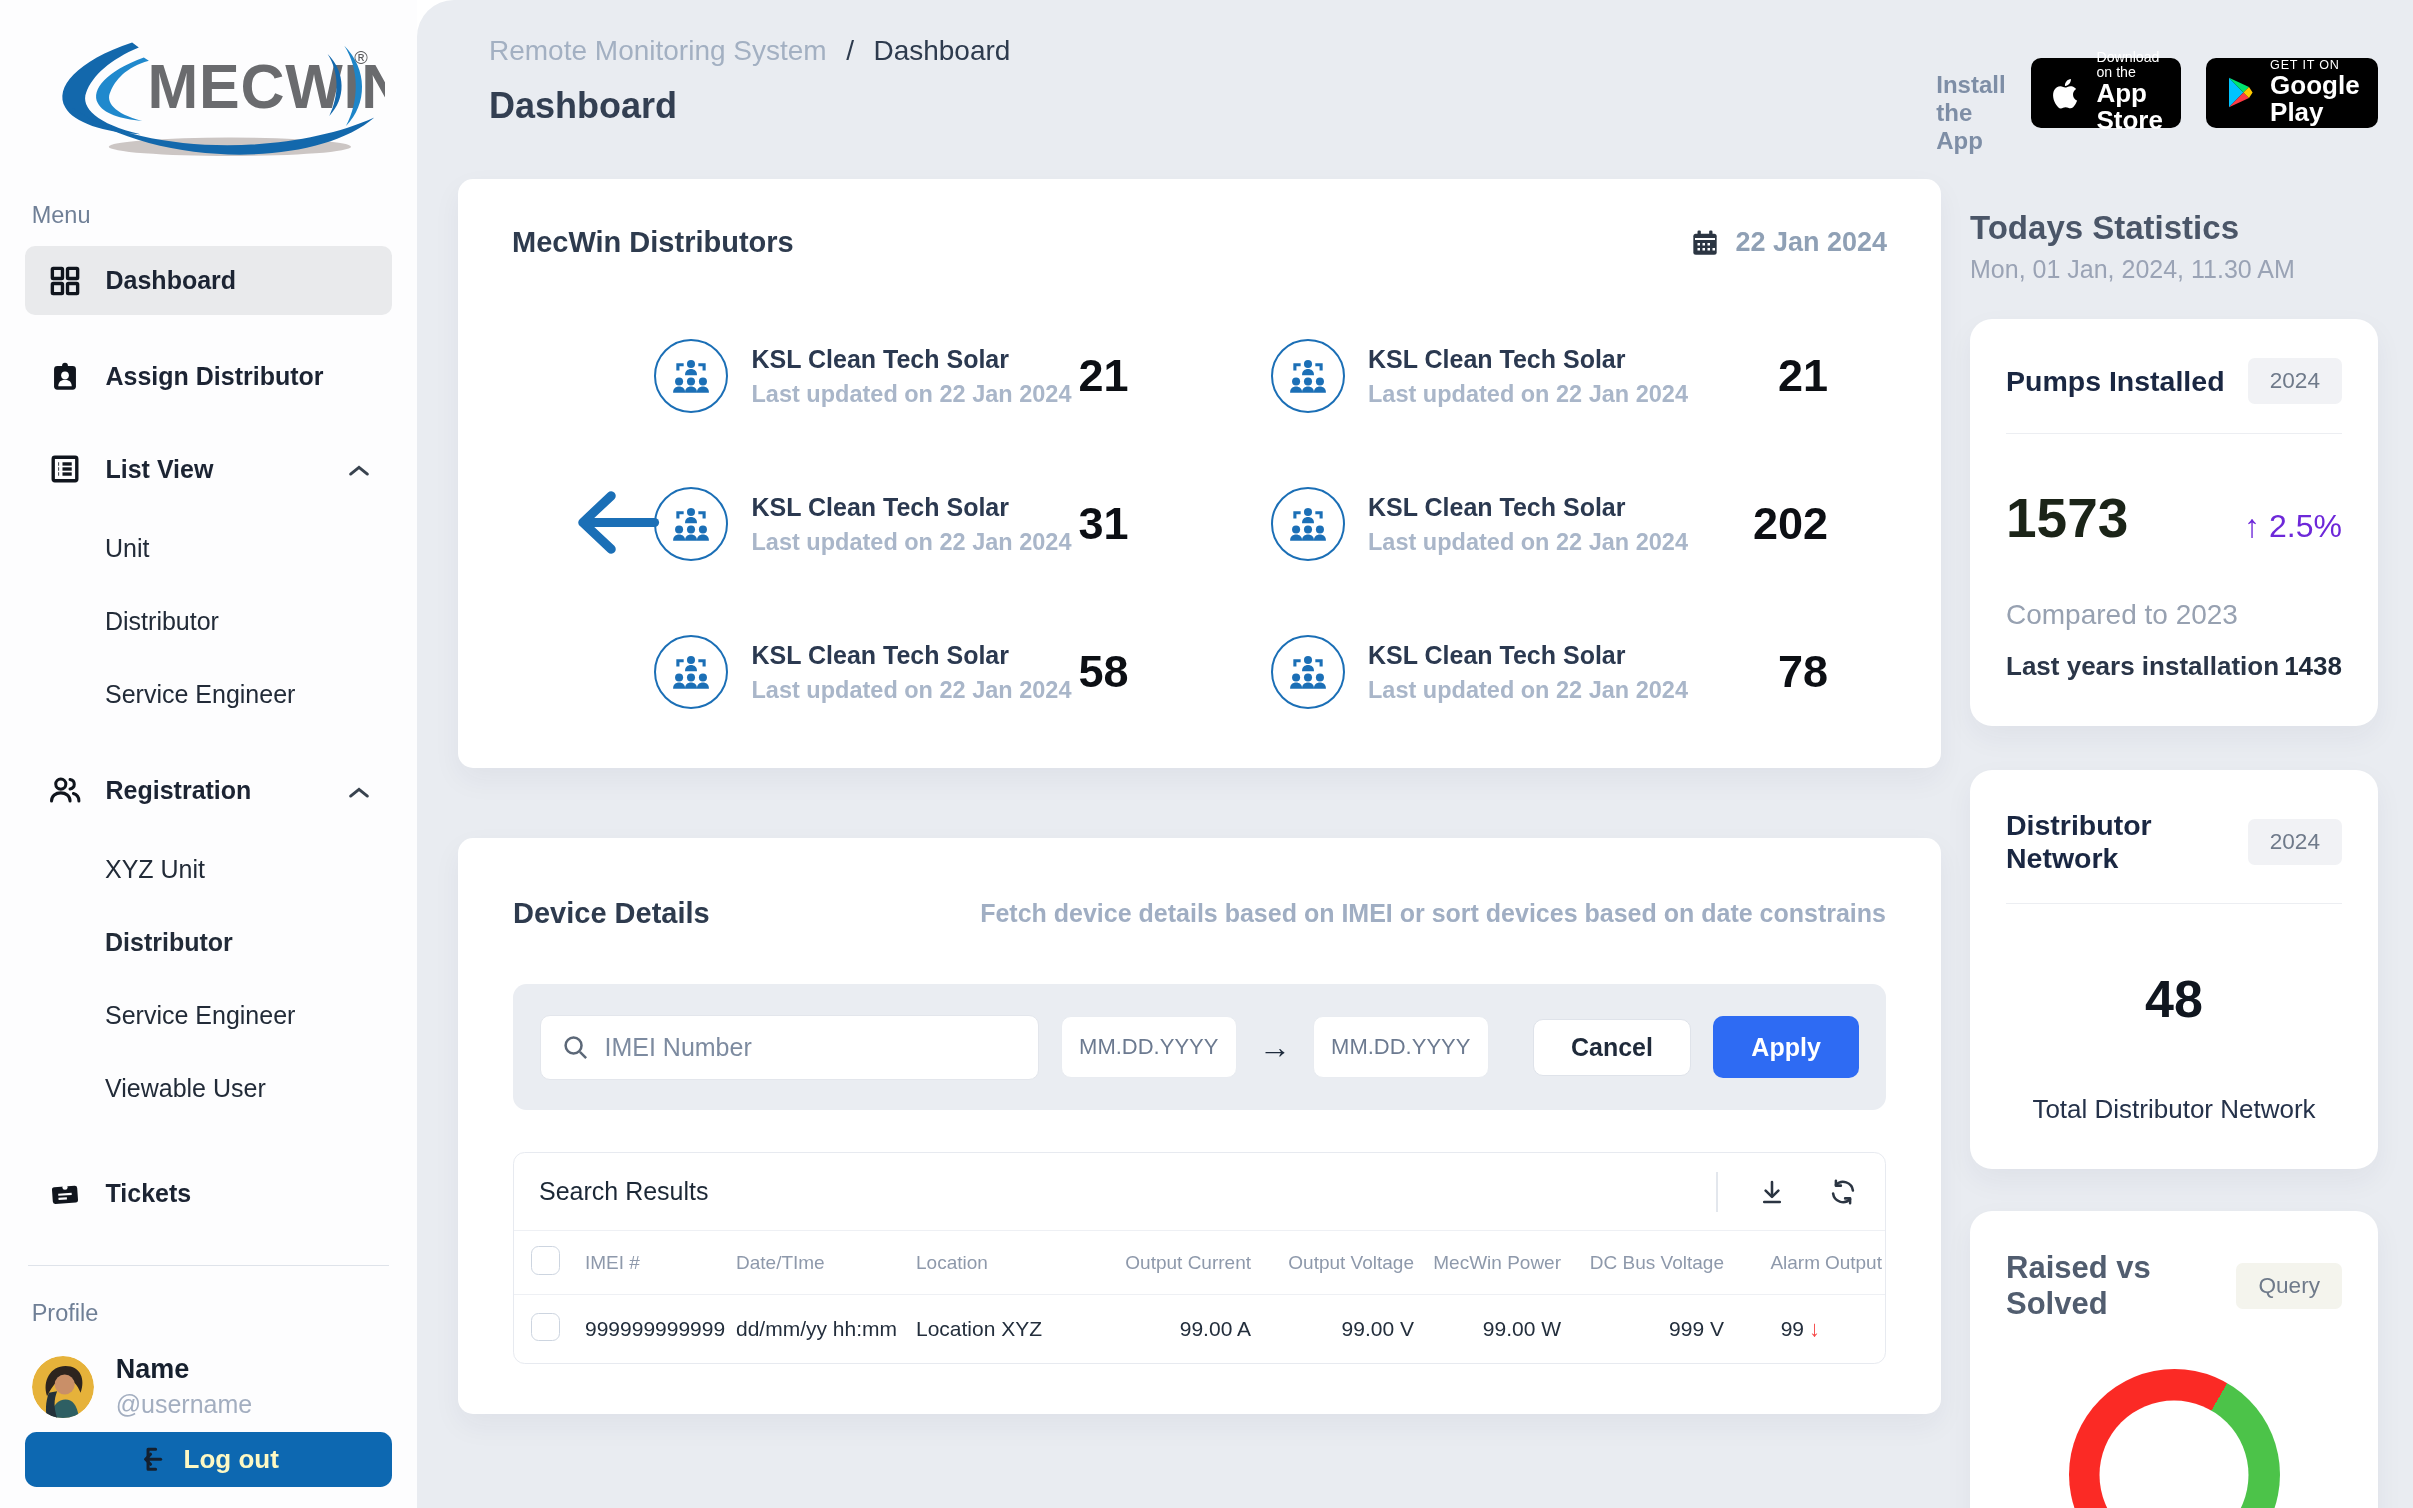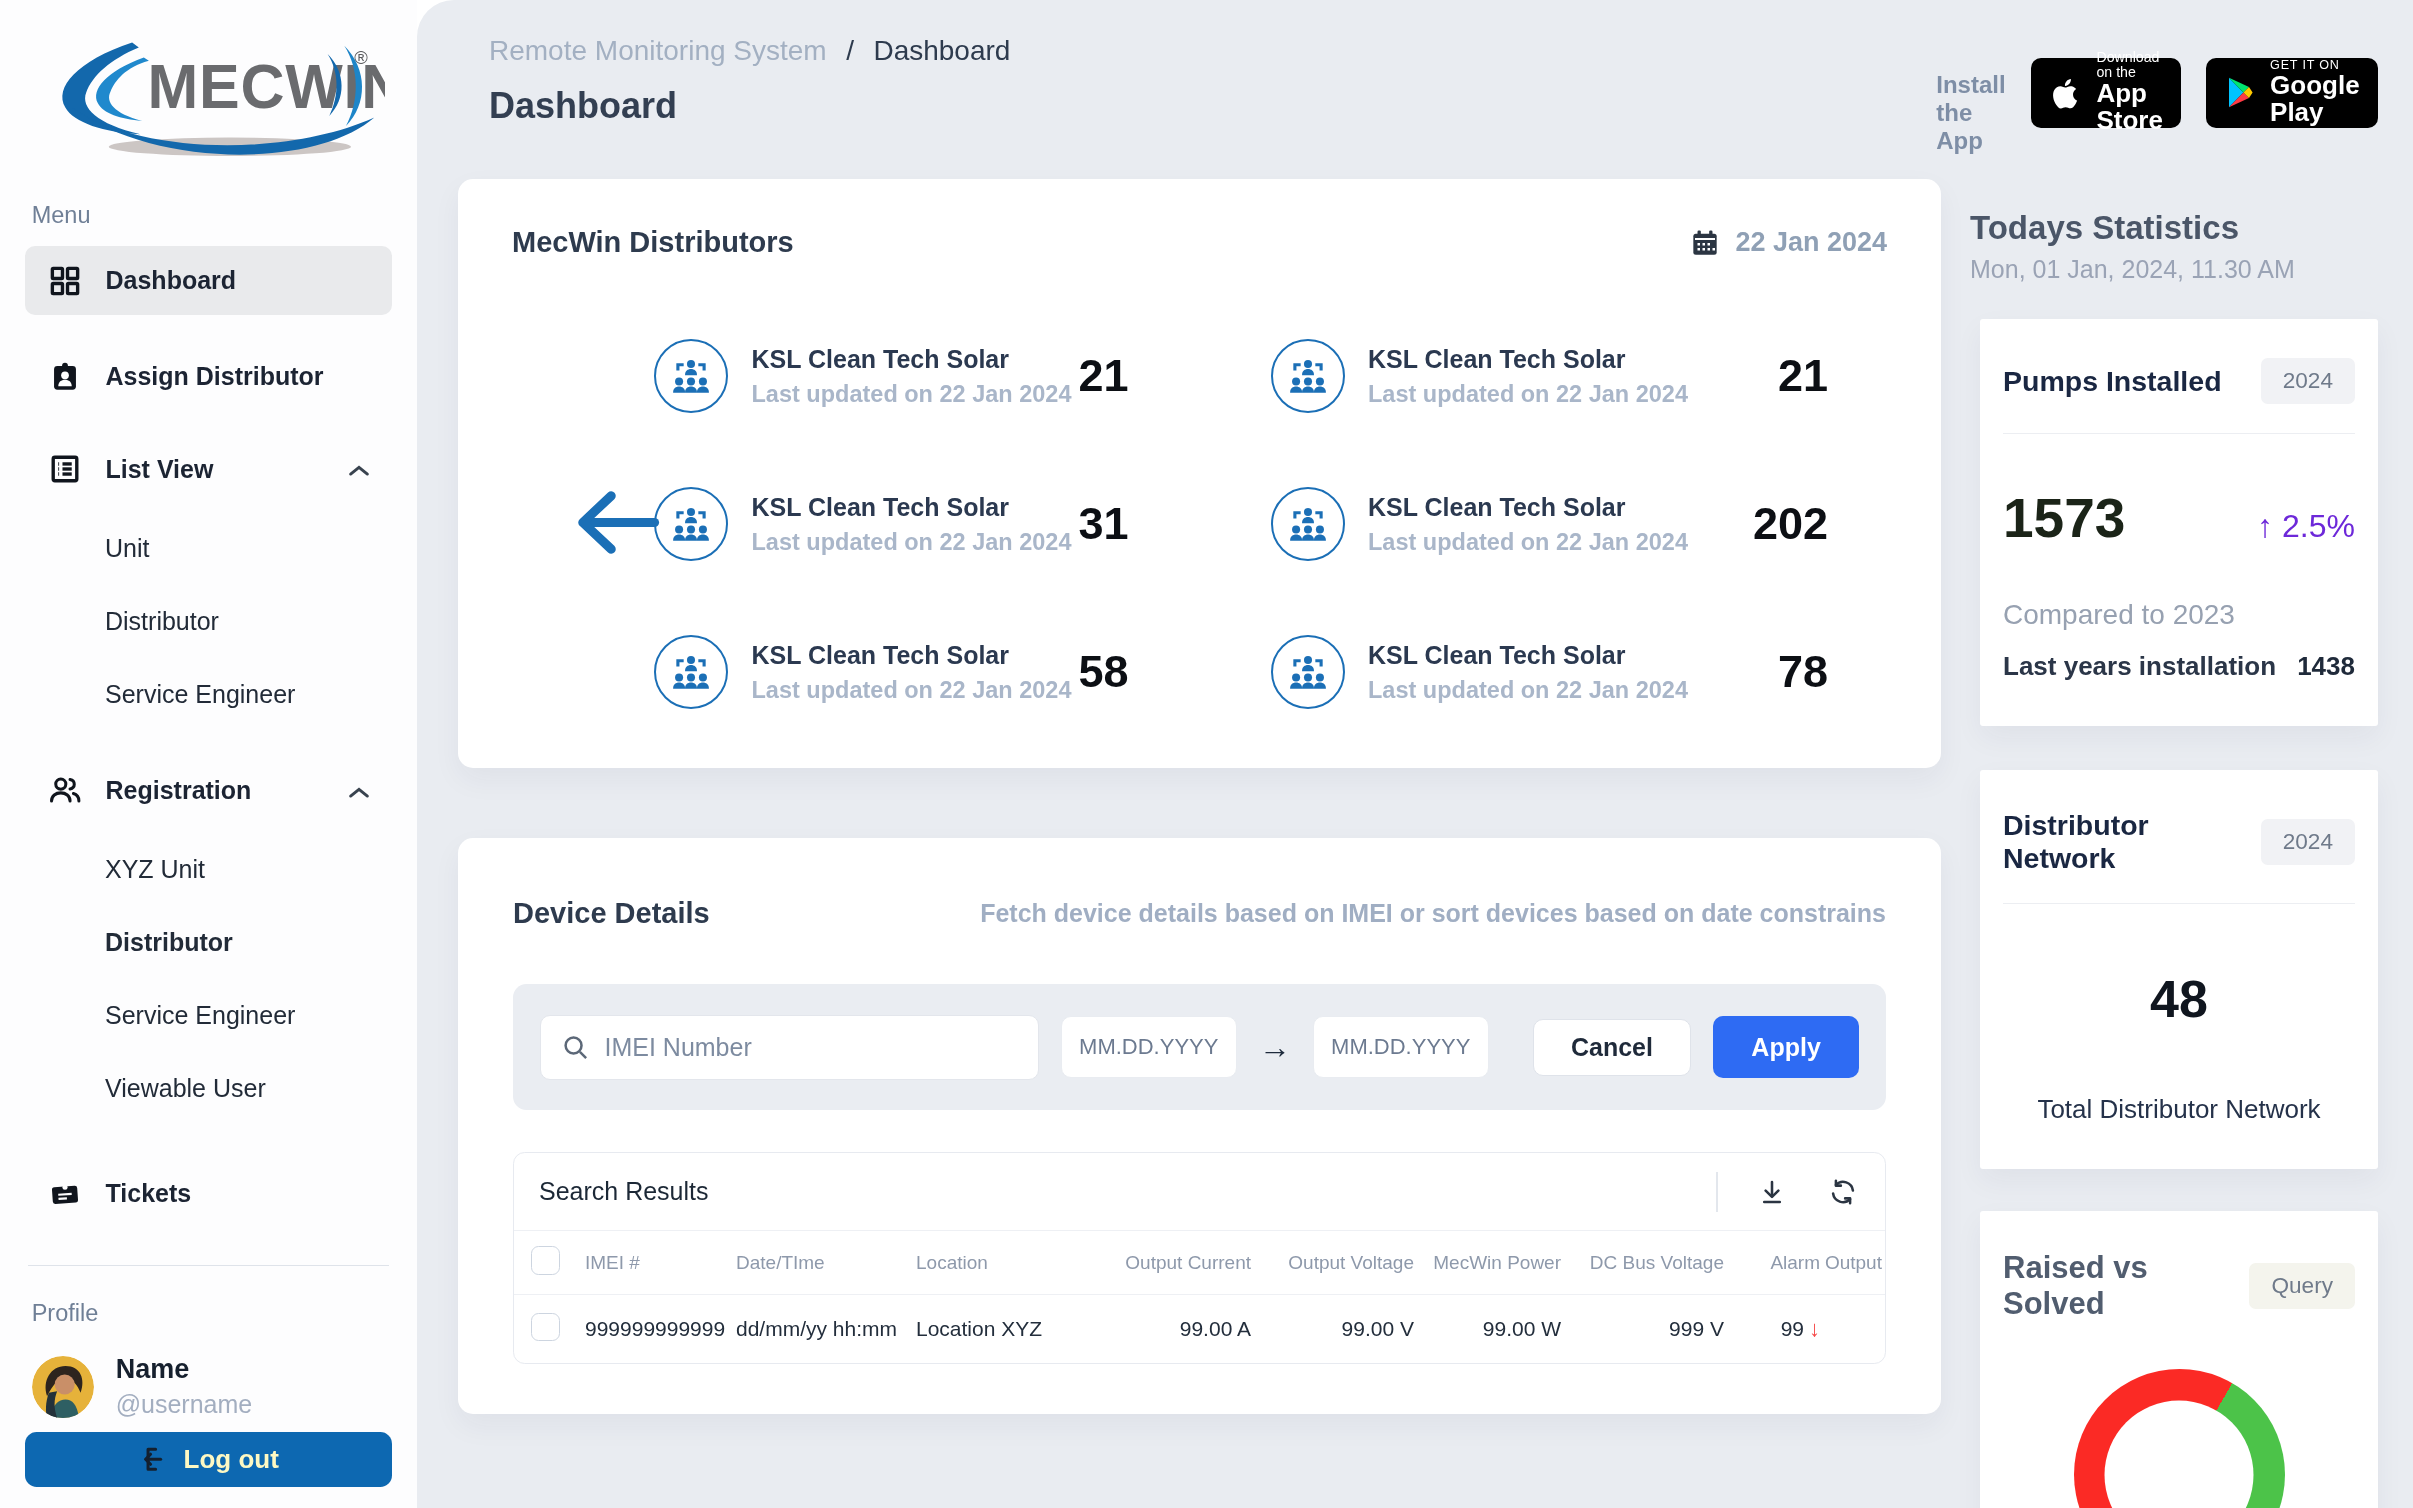--- a/index.html
+++ b/index.html
@@ -87,21 +87,21 @@
   .rightpanel { width:443px; padding:30px 35px 0 0; }
   .install-row { display:flex; align-items:center; justify-content:flex-end; gap:25px; }
   .install-label { font-size:24px; font-weight:700; color:#7e8ea6;margin-top:41px; }
   .store-badge { height:70px; background:#000; border-radius:10px; display:flex; align-items:center; padding:0 18.4px; gap:13.4px; cursor:pointer; }
   .store-texts { color:#fff; line-height:1.05; }
   .store-top { font-size:14.2px; } .store-top.caps { font-size:12.6px; letter-spacing:0.8px; }
   .store-bottom { font-size:26px; font-weight:700; }
   .stats-heading { margin-top:54px; font-size:33px; font-weight:700; color:#4b5668; }
   .stats-date { margin-top:8.4px; font-size:25px; color:#9aa3b5; }
 
-  .stat-card { margin-top:35px; padding:39px 23px 44px; border-radius:3px;margin-left:10px; }
+  .stat-card { margin-top:35px; padding:39px 36px 44px; border-radius:22px; }
   .stat-head { display:flex; align-items:center; justify-content:space-between; }
   .stat-title { font-size:28.5px; font-weight:700; color:#1a2742; }
   .badge { background:#f1f2f5; border-radius:6.7px; padding:10px 22px; font-size:22.6px; color:#6f7a8a; }
   .badge.cream { background:#f4f4ed; }
   .stat-hr { border:none; border-top:1.7px solid #eceef2; margin-top:28.5px; }
   .pump-value-row { display:flex; align-items:baseline; justify-content:space-between; margin-top:52px; }
   .pump-value { font-size:55px; font-weight:700; color:#1b2418; }
   .pump-delta { font-size:32px; color:#6d28d9; }
   .pump-compare { margin-top:49px; font-size:28px; color:#97a1b1; }
   .pump-last { display:flex; justify-content:space-between; margin-top:20px; font-size:26px; }

